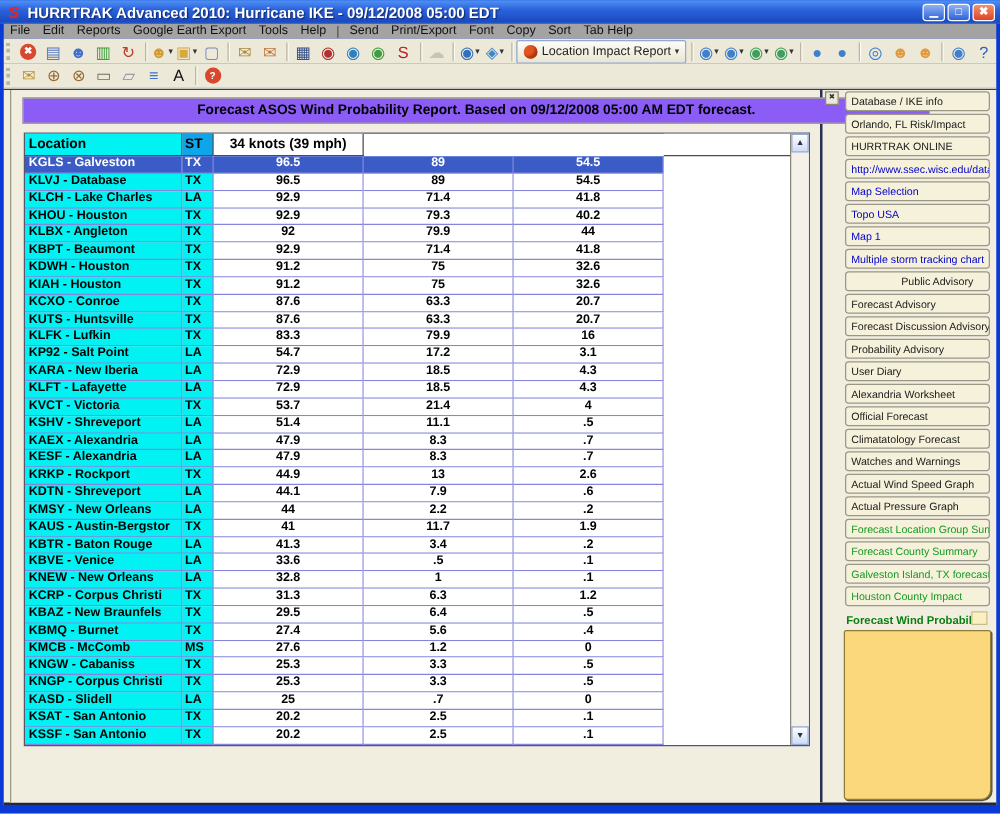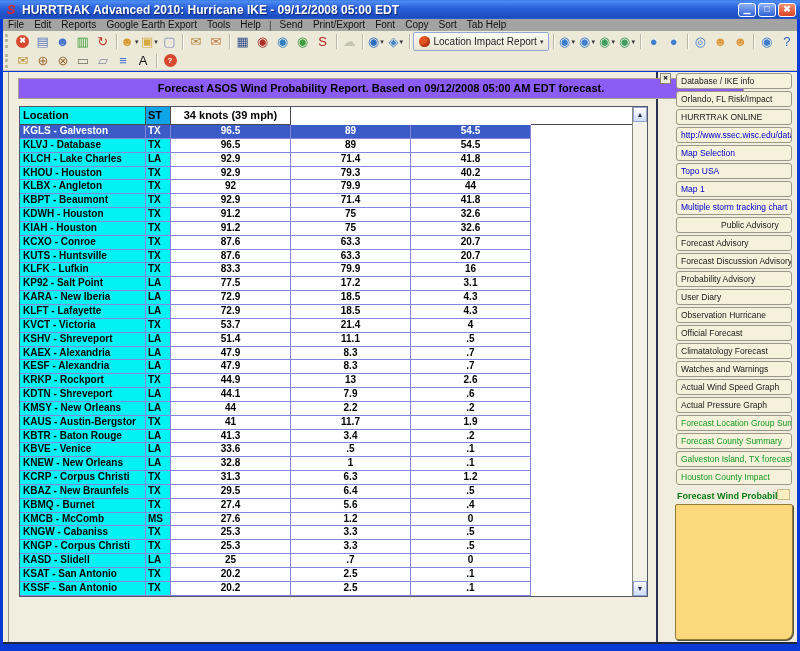--- a/index.html
+++ b/index.html
@@ -355,21 +355,21 @@
               <div class="trow">
                 <div class="td loc">KLFK - Lufkin</div>
                 <div class="td st">TX</div>
                 <div class="td n">83.3</div>
                 <div class="td n">79.9</div>
                 <div class="td n">16</div>
               </div>
               <div class="trow">
                 <div class="td loc">KP92 - Salt Point</div>
                 <div class="td st">LA</div>
-                <div class="td n">77.5</div>
+                <div class="td n">54.7</div>
                 <div class="td n">17.2</div>
                 <div class="td n">3.1</div>
               </div>
               <div class="trow">
                 <div class="td loc">KARA - New Iberia</div>
                 <div class="td st">LA</div>
                 <div class="td n">72.9</div>
                 <div class="td n">18.5</div>
                 <div class="td n">4.3</div>
               </div>
@@ -541,21 +541,21 @@
           <div class="sb-tab" style="color: rgb(0, 0, 200);">http://www.ssec.wisc.edu/data/g8/lat</div>
           <div class="sb-tab" style="color: rgb(0, 0, 200);">Map Selection</div>
           <div class="sb-tab" style="color: rgb(0, 0, 200);">Topo USA</div>
           <div class="sb-tab" style="color: rgb(0, 0, 200);">Map 1</div>
           <div class="sb-tab" style="color: rgb(0, 0, 200);">Multiple storm tracking chart</div>
           <div class="sb-tab" style="color: rgb(26, 26, 26); padding-left: 44px;">Public Advisory</div>
           <div class="sb-tab" style="color: rgb(26, 26, 26);">Forecast Advisory</div>
           <div class="sb-tab" style="color: rgb(26, 26, 26);">Forecast Discussion Advisory</div>
           <div class="sb-tab" style="color: rgb(26, 26, 26);">Probability Advisory</div>
           <div class="sb-tab" style="color: rgb(26, 26, 26);">User Diary</div>
-          <div class="sb-tab" style="color: rgb(26, 26, 26);">Observation Hurricane</div>
+          <div class="sb-tab" style="color: rgb(26, 26, 26);">Alexandria Worksheet</div>
           <div class="sb-tab" style="color: rgb(26, 26, 26);">Official Forecast</div>
           <div class="sb-tab" style="color: rgb(26, 26, 26);">Climatatology Forecast</div>
           <div class="sb-tab" style="color: rgb(26, 26, 26);">Watches and Warnings</div>
           <div class="sb-tab" style="color: rgb(26, 26, 26);">Actual Wind Speed Graph</div>
           <div class="sb-tab" style="color: rgb(26, 26, 26);">Actual Pressure Graph</div>
           <div class="sb-tab" style="color: rgb(21, 154, 34);">Forecast Location Group Summary</div>
           <div class="sb-tab" style="color: rgb(21, 154, 34);">Forecast County Summary</div>
           <div class="sb-tab" style="color: rgb(21, 154, 34);">Galveston Island, TX forecast detail</div>
           <div class="sb-tab" style="color: rgb(21, 154, 34);">Houston County Impact</div>
         </div>

